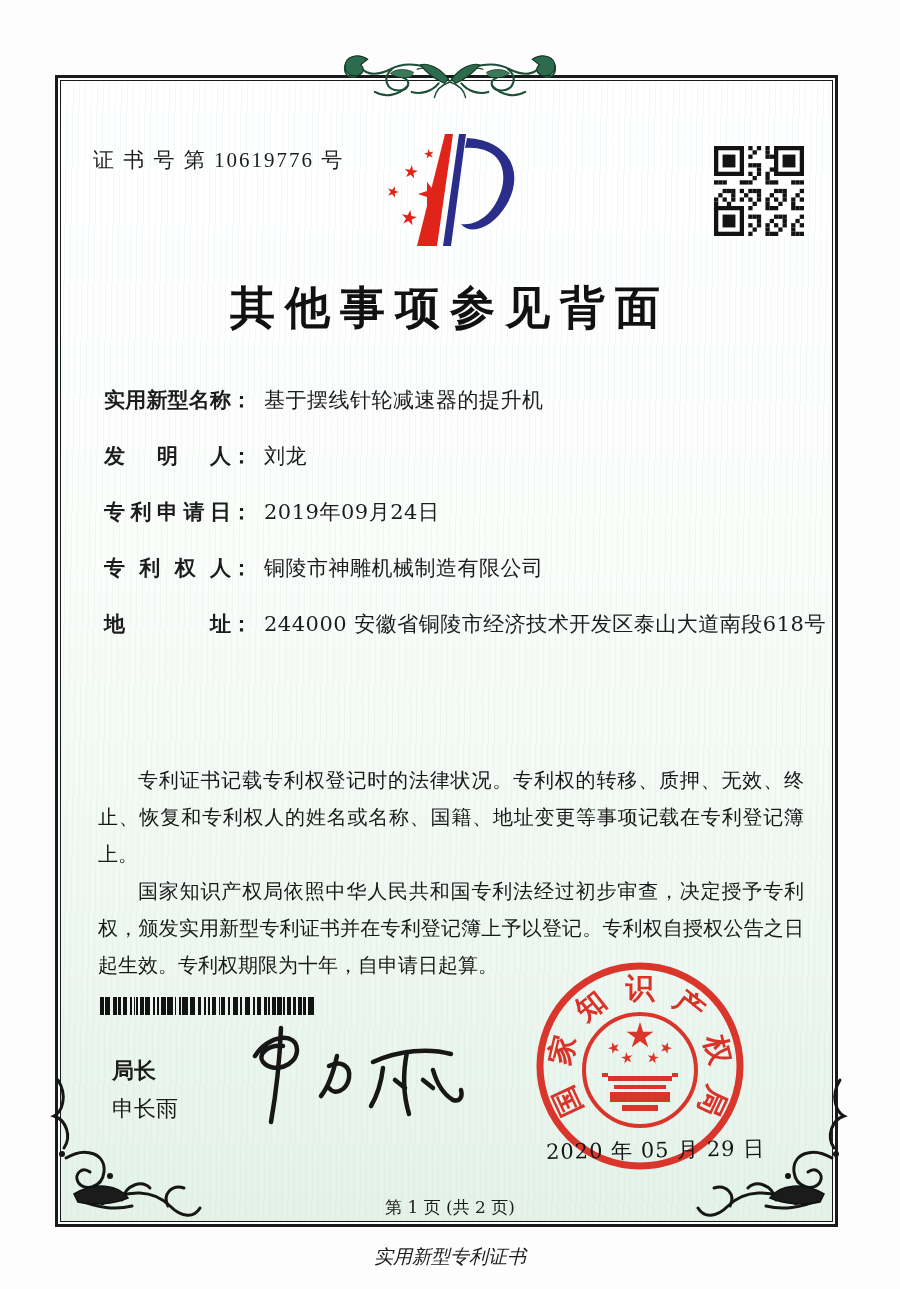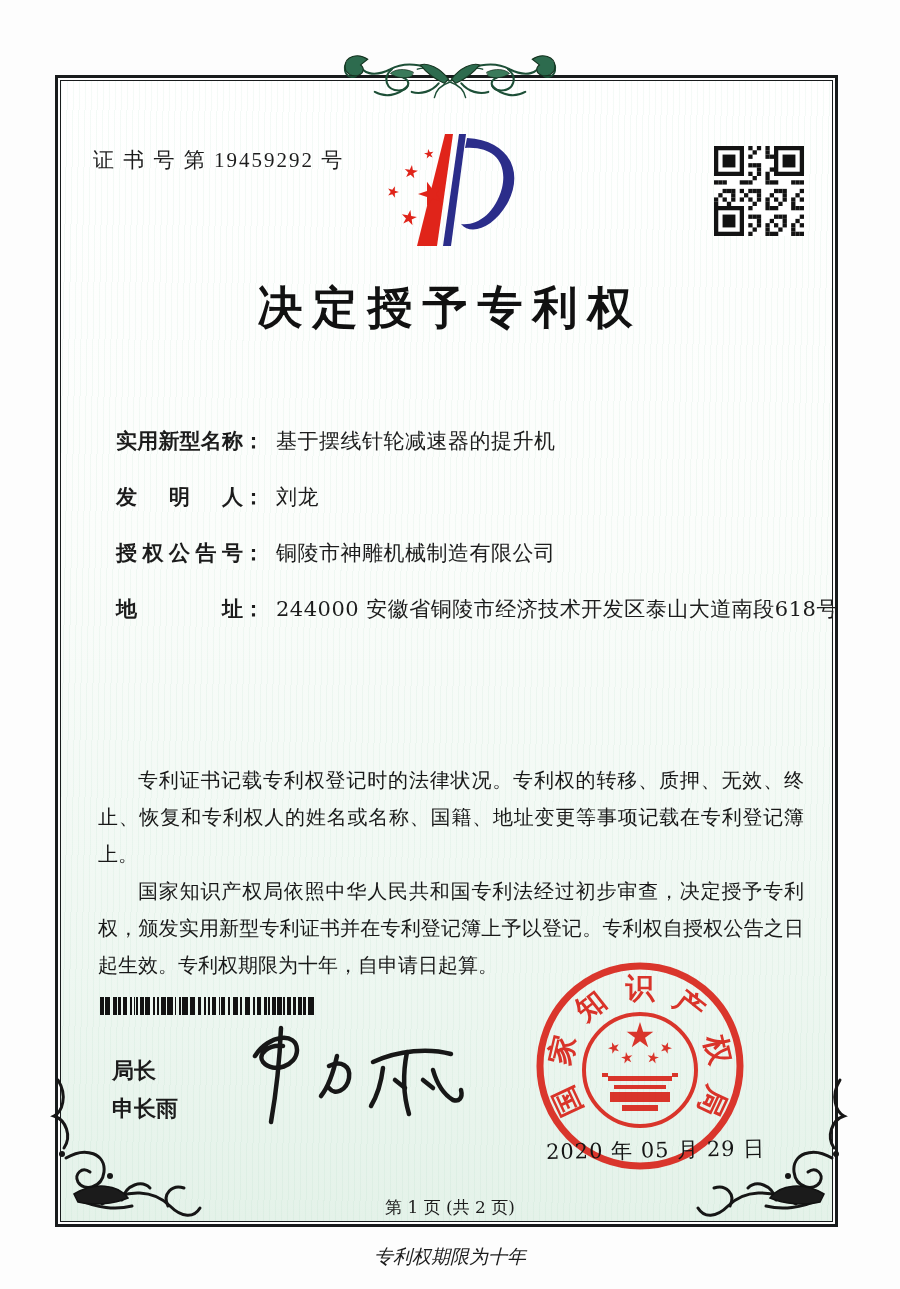--- a/index.html
+++ b/index.html
@@ -19,38 +19,38 @@
   }
   .abs{position:absolute;}
   .cert-no{left:93px;top:146px;font-size:21px;letter-spacing:2px;font-family:"Liberation Serif",serif;}
   .logo{left:373px;top:128px;width:150px;height:122px;}
   .qr{left:714px;top:146px;width:90px;height:90px;background:#fff;}
   .title{
     left:0;top:278px;width:900px;text-align:center;
     font-family:"Liberation Serif","DejaVu Serif",serif;font-weight:700;
     font-size:45px;letter-spacing:10px;color:#111;
   }
-  .fields{left:116px;top:386px;width:700px;margin-top:41px;}
+  .fields{left:104px;top:386px;width:700px;}
   .field-row{position:relative;height:56px;font-size:21px;white-space:nowrap;}
   .flabel{
     display:inline-block;width:127px;text-align:justify;text-align-last:justify;
     font-weight:600;vertical-align:top;
   }
   .colon{font-weight:600;}
   .fvalue{margin-left:12px;font-family:"DejaVu Serif","Liberation Serif",serif;letter-spacing:0.5px;}
   .pair2{position:absolute;left:352px;top:0;}
   .body-text{
     left:98px;top:762px;width:706px;font-size:20px;line-height:37px;
     font-family:"DejaVu Serif","Liberation Serif",serif;text-align:justify;color:#181818;
   }
   .body-text p{margin:0;text-indent:2em;}
   .barcode{left:100px;top:997px;height:18px;white-space:nowrap;font-size:0;}
   .barcode span{display:inline-block;height:18px;background:#121212;vertical-align:top;}
   .director-label{left:112px;top:1056px;font-size:22px;font-weight:600;}
-  .director-name{left:112px;top:1094px;font-size:22px;font-weight:700;}
+  .director-name{left:112px;top:1094px;font-size:22px;font-weight:400;}
   .signature{left:225px;top:1022px;width:250px;height:105px;}
   .seal{left:532px;top:958px;width:216px;height:216px;}
   .seal svg{position:absolute;inset:0;}
   .seal-char{
     position:absolute;font-size:29px;font-weight:700;color:#d8251b;
     font-family:"Liberation Serif",serif;opacity:.93;
   }
   .seal-date{
     left:546px;top:1136px;width:240px;font-size:21px;color:#141414;
     font-family:"DejaVu Serif",serif;letter-spacing:1px;transform:rotate(-1deg);z-index:6;
@@ -107,21 +107,21 @@
     <path d="M58,128 C84,112 110,114 126,130 C138,142 150,142 156,132"></path>
     <path d="M124,130 C118,118 128,108 140,112"></path>
     <path d="M78,124 C82,108 98,104 106,112"></path>
     <path d="M36,124 C52,132 72,134 88,130"></path>
     <path d="M30,118 C50,106 74,108 84,122 C70,128 48,130 34,126 Z" fill="#1b1b1b" stroke="#111" stroke-width="1.5"></path>
     <circle cx="18" cy="78" r="3" fill="#161616" stroke="none"></circle>
     <circle cx="66" cy="100" r="3" fill="#161616" stroke="none"></circle>
   </g>
 </svg>
 
-<div class="abs cert-no">证 书 号 第 19459292 号</div>
+<div class="abs cert-no">证 书 号 第 10619776 号</div>
 
 <svg class="abs logo" viewBox="0 0 150 122">
   <defs>
     <path id="star5" d="M0,-1 L0.2245,-0.309 L0.9511,-0.309 L0.3633,0.118 L0.5878,0.809 L0,0.382 L-0.5878,0.809 L-0.3633,0.118 L-0.9511,-0.309 L-0.2245,-0.309 Z"></path>
   </defs>
   <polygon points="72,6 80,6 64,118 44,118" fill="#e0241a"></polygon>
   <polygon points="86,6 93,6 78,118 70,118" fill="#2b2d8a"></polygon>
   <path d="M94,10 C136,12 152,44 134,76 C120,100 98,108 88,96 C104,98 122,86 129,60 C135,34 120,18 92,20 Z" fill="#2b2d8a"></path>
   <use href="#star5" transform="translate(58,66) scale(13) rotate(-18)" fill="#e0241a"></use>
   <use href="#star5" transform="translate(38,44) scale(7) rotate(8)" fill="#e0241a"></use>
@@ -237,31 +237,34 @@
     <rect x="75.60000000000001" y="79.8" width="4.2" height="4.2" fill="#131313"></rect>
     <rect x="33.6" y="84" width="4.2" height="4.2" fill="#131313"></rect>
     <rect x="50.400000000000006" y="84" width="4.2" height="4.2" fill="#131313"></rect>
     <rect x="54.6" y="84" width="4.2" height="4.2" fill="#131313"></rect>
     <rect x="58.800000000000004" y="84" width="4.2" height="4.2" fill="#131313"></rect>
     <rect x="75.60000000000001" y="84" width="4.2" height="4.2" fill="#131313"></rect>
     <rect x="79.8" y="84" width="4.2" height="4.2" fill="#131313"></rect>
     <rect x="84" y="84" width="4.2" height="4.2" fill="#131313"></rect>
   </svg>
 
-<div class="abs title">决定授予专利权</div>
+<div class="abs title">其他事项参见背面</div>
 
 <div class="abs fields">
   <div class="field-row">
     <span class="flabel">实用新型名称</span><span class="colon">：</span><span class="fvalue">基于摆线针轮减速器的提升机</span>
   </div>
   <div class="field-row">
     <span class="flabel">发明人</span><span class="colon">：</span><span class="fvalue">刘龙</span>
   </div>
   <div class="field-row">
-    <span class="flabel">授权公告号</span><span class="colon">：</span><span class="fvalue">铜陵市神雕机械制造有限公司</span>
+    <span class="flabel">专利申请日</span><span class="colon">：</span><span class="fvalue">2019年09月24日</span>
+  </div>
+  <div class="field-row">
+    <span class="flabel">专利权人</span><span class="colon">：</span><span class="fvalue">铜陵市神雕机械制造有限公司</span>
   </div>
   <div class="field-row">
     <span class="flabel">地址</span><span class="colon">：</span><span class="fvalue">244000 安徽省铜陵市经济技术开发区泰山大道南段618号</span>
   </div>
 </div>
 
 <div class="abs body-text">
   <p>专利证书记载专利权登记时的法律状况。专利权的转移、质押、无效、终止、恢复和专利权人的姓名或名称、国籍、地址变更等事项记载在专利登记簿上。</p>
   <p>国家知识产权局依照中华人民共和国专利法经过初步审查，决定授予专利权，颁发实用新型专利证书并在专利登记簿上予以登记。专利权自授权公告之日起生效。专利权期限为十年，自申请日起算。</p>
 </div>
@@ -311,13 +314,13 @@
       <div class="seal-char" style="left: 108px; top: 31px; transform: translate(-50%, -50%) rotate(0deg);">识</div>
       <div class="seal-char" style="left: 156.999px; top: 48.0312px; transform: translate(-50%, -50%) rotate(38.3333deg);">产</div>
       <div class="seal-char" style="left: 184.871px; top: 91.7813px; transform: translate(-50%, -50%) rotate(76.6667deg);">权</div>
       <div class="seal-char" style="left: 179.598px; top: 143.387px; transform: translate(-50%, -50%) rotate(115deg);">局</div>
     </div>
 </div>
 
 <div class="abs seal-date">2020 年 05 月 29 日</div>
 
 <div class="abs page-indicator">第 1 页 (共 2 页)</div>
-<div class="abs footer-note">专利权期限为十年</div>
+<div class="abs footer-note">实用新型专利证书</div>
 
 </body></html>

